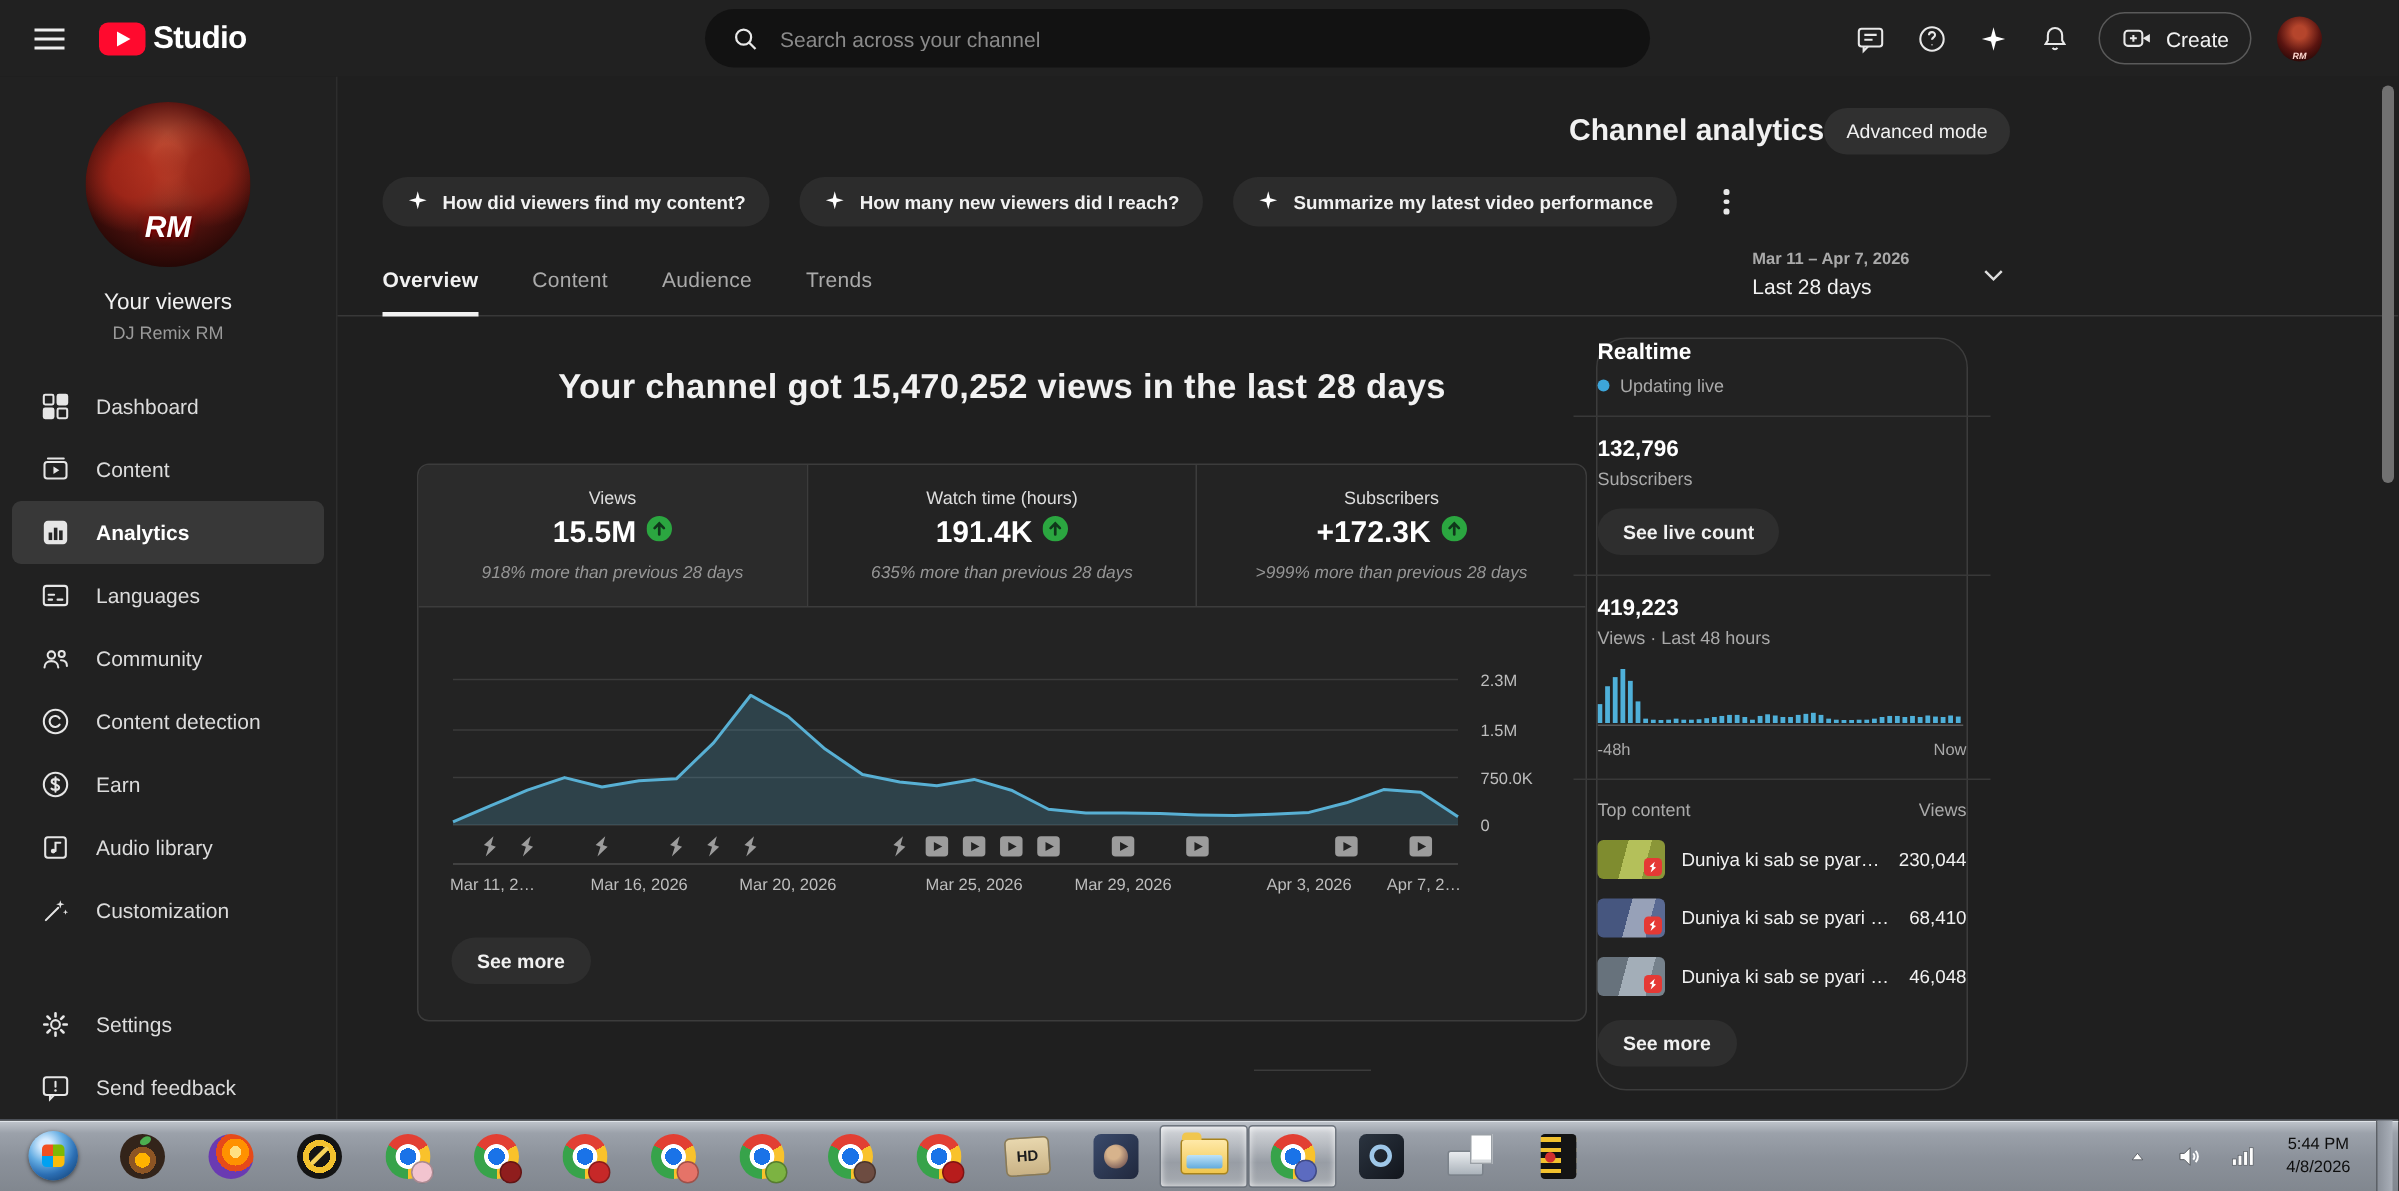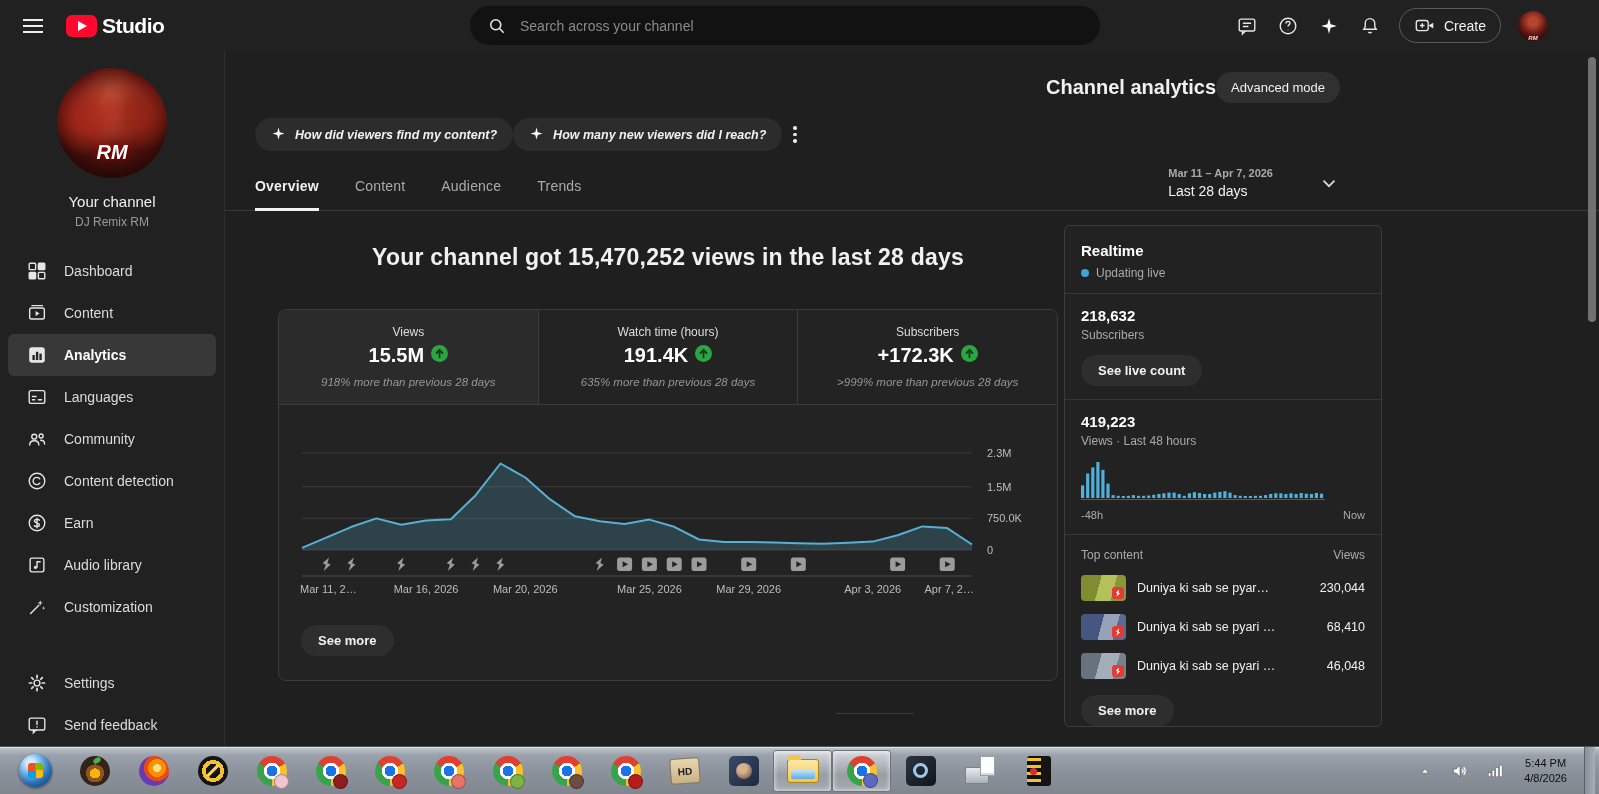--- a/index.html
+++ b/index.html
@@ -49,21 +49,21 @@
   .side-item.selected .side-label { color:#fff; font-weight:bold; }
   .side-ic { width:24px; height:24px; margin-left:17px; display:flex; align-items:center; justify-content:center; }
   .side-label { color:#dcdcdc; font-size:14px; margin-left:15px; }
   .side-footer { margin-top:34px; }
 
   .main { flex:1; position:relative; }
   .main-inner { padding-left:30px; width:1115px; }
   .header-row { display:flex; align-items:center; justify-content:flex-end; margin-top:22px; height:28px; }
   .page-title { color:#f1f1f1; font-size:20px; font-weight:bold; }
   .adv-btn { background:#303030; color:#f1f1f1; font-size:13px; padding:8px 15px; border-radius:17px; cursor:pointer; }
-  .chips-row { display:flex; align-items:center; gap:0; margin-top:17px;font-style:italic; }
+  .chips-row { display:flex; align-items:center; gap:20px; margin-top:17px; }
   .chip { display:flex; align-items:center; gap:9px; background:#2c2c2c; border-radius:17px; height:33px;
     padding:0 16px; color:#f1f1f1; font-size:12.5px; font-weight:bold; cursor:pointer; white-space:nowrap; }
   .kebab { margin-left:5px; display:flex; flex-direction:column; gap:3px; padding:6px; cursor:pointer; }
   .kebab i { width:3.5px; height:3.5px; border-radius:50%; background:#e8e8e8; }
   .tabs-row { display:flex; align-items:flex-end; height:60px; position:relative; z-index:2; }
   .tabs { display:flex; gap:36px; }
   .tab { color:#aaa; font-size:14px; padding-bottom:17px; cursor:pointer; letter-spacing:.2px; }
   .tab.active { color:#f1f1f1; font-weight:bold; border-bottom:3px solid #f1f1f1; padding-bottom:14px; }
   .tabs-divider { position:absolute; left:0; right:0; top:159px; height:1px; background:#383838; z-index:1; }
   .date-range { margin-left:auto; display:flex; align-items:center; margin-bottom:12px; cursor:pointer; }
@@ -85,22 +85,22 @@
   .m-value { font-size:20px; font-weight:bold; color:#fff; margin-top:5px; display:flex; justify-content:center;
     align-items:center; gap:7px; }
   .m-note { font-size:11.5px; font-style:italic; color:#969696; margin-top:9px; }
   .chart-svg { position:absolute; left:1px; top:130px; }
   .card-see-more { position:absolute; left:22px; bottom:24px; }
   .pill { background:#2e2e2e; color:#f1f1f1; font-weight:bold; font-size:13px; border-radius:16px;
     padding:8px 17px; display:inline-block; cursor:pointer; }
   .next-card-hint { position:absolute; left:611px; top:662px; width:78px; height:1px; background:#3b3b3b; }
 
   
-  .rt-card { position:absolute; left:839px; top:174px; width:318px; height:502px; border:1px solid #3c3c3c;
-    border-radius:6px; background:#222; padding:16px; z-index:3; }
+  .rt-card { position:absolute; left:839px; top:174px; width:248px; height:502px; border:1px solid #3c3c3c;
+    border-radius:20px; background:#222; z-index:3; }
   .rt-title { color:#fff; font-size:15px; font-weight:bold; }
   .rt-live { display:flex; align-items:center; gap:7px; margin-top:7px; color:#aaa; font-size:12px; }
   .rt-live i { width:8px; height:8px; border-radius:50%; background:#3da5d9; }
   .rt-div { height:1px; background:#383838; margin:13px -16px; }
   .rt-num { color:#fff; font-size:15px; font-weight:bold; }
   .rt-sub { color:#aaa; font-size:12px; margin-top:4px; }
   .rt-btn { margin-top:13px; }
   .rt-axis { display:flex; justify-content:space-between; color:#aaa; font-size:11px; margin-top:4px; }
   .tc-head { display:flex; justify-content:space-between; color:#aaa; font-size:12px; margin-top:3px; }
   .tc-row { display:flex; align-items:center; gap:11px; margin-top:13px; cursor:pointer; }
@@ -231,21 +231,21 @@
         <span>RM</span>
       </div>
   </div>
 </div>
 
 <div class="app">
   <div class="sidebar">
     <div class="side-avatar">
       <span class="mono">RM</span>
     </div>
-    <div class="side-name">Your channel</div>
+    <div class="side-name">Your viewers</div>
     <div class="side-handle">DJ Remix RM</div>
     <div class="side-menu">
         <div class="side-item">
   <span class="side-ic">
             <svg width="22" height="22" viewBox="0 0 24 24" fill="none" stroke="#e6e6e6" stroke-width="1.5" stroke-linecap="round">
               <rect x="3.5" y="3.5" width="7" height="7" rx="1"></rect>
               <rect x="13.5" y="3.5" width="7" height="7" rx="1" fill="#e6e6e6"></rect>
               <rect x="3.5" y="13.5" width="7" height="7" rx="1" fill="#e6e6e6"></rect>
               <rect x="13.5" y="13.5" width="7" height="7" rx="1"></rect>
             </svg>
@@ -368,20 +368,26 @@
             <span><svg width="15" height="15" viewBox="0 0 24 24">
                 <path d="M12 2.5 L14 9.8 L21.5 12 L14 14.2 L12 21.5 L10 14.2 L2.5 12 L10 9.8 Z" fill="#fff"></path>
               </svg></span>
             <span>How did viewers find my content?</span>
           </div>
           <div class="chip">
             <span><svg width="15" height="15" viewBox="0 0 24 24">
                 <path d="M12 2.5 L14 9.8 L21.5 12 L14 14.2 L12 21.5 L10 14.2 L2.5 12 L10 9.8 Z" fill="#fff"></path>
               </svg></span>
             <span>How many new viewers did I reach?</span>
+          </div>
+          <div class="chip">
+            <span><svg width="15" height="15" viewBox="0 0 24 24">
+                <path d="M12 2.5 L14 9.8 L21.5 12 L14 14.2 L12 21.5 L10 14.2 L2.5 12 L10 9.8 Z" fill="#fff"></path>
+              </svg></span>
+            <span>Summarize my latest video performance</span>
           </div>
           <div class="kebab">
             <i></i>
             <i></i>
             <i></i>
           </div>
         </div>
       <div class="tabs-row">
         <div class="tabs">
             <div class="tab active">Overview</div>
@@ -506,21 +512,21 @@
       <div class="next-card-hint"></div>
     </div>
 
     <div class="rt-card">
       <div class="rt-title">Realtime</div>
       <div class="rt-live">
           <i></i>
           <span>Updating live</span>
         </div>
       <div class="rt-div"></div>
-      <div class="rt-num">218,632</div>
+      <div class="rt-num">132,796</div>
       <div class="rt-sub">Subscribers</div>
       <span class="pill rt-btn">See live count</span>
       <div class="rt-div"></div>
       <div class="rt-num">419,223</div>
       <div class="rt-sub">Views · Last 48 hours</div>
       <svg width="244" height="41" id="rt-chart" style="margin-top:12px;">
           <rect x="0.0" y="25.4" width="3.2" height="12.6" fill="#4fb0d9"></rect>
           <rect x="5.1" y="13.5" width="3.2" height="24.5" fill="#4fb0d9"></rect>
           <rect x="10.2" y="7.4" width="3.2" height="30.6" fill="#4fb0d9"></rect>
           <rect x="15.3" y="2.0" width="3.2" height="36.0" fill="#4fb0d9"></rect>

